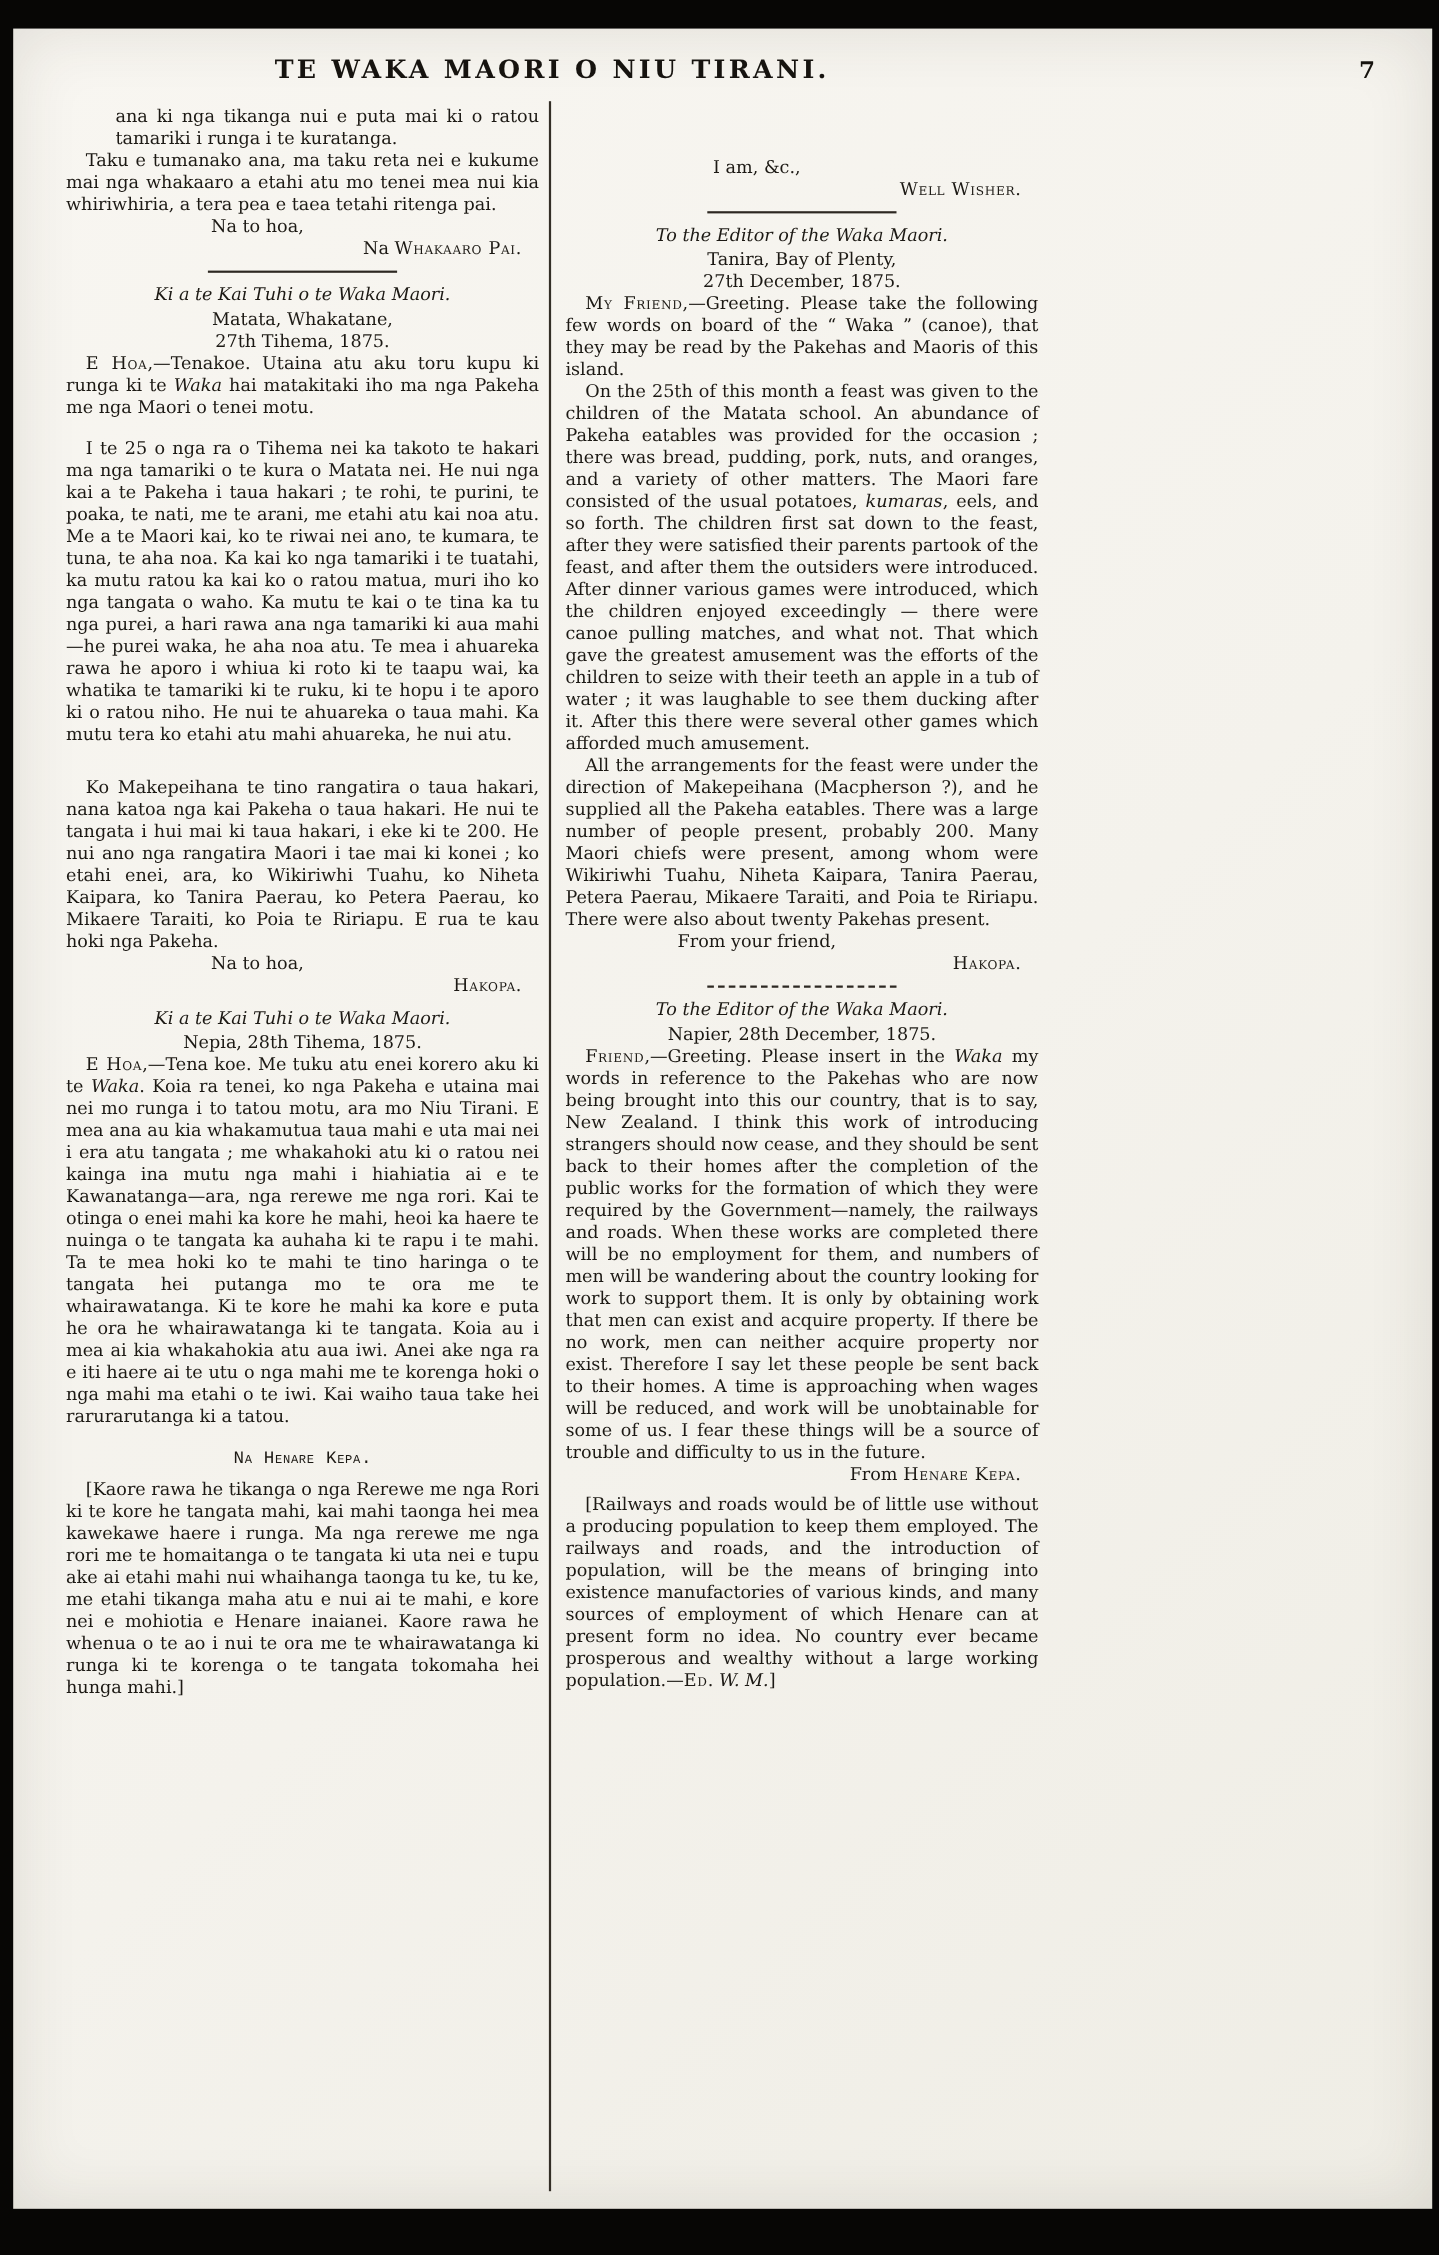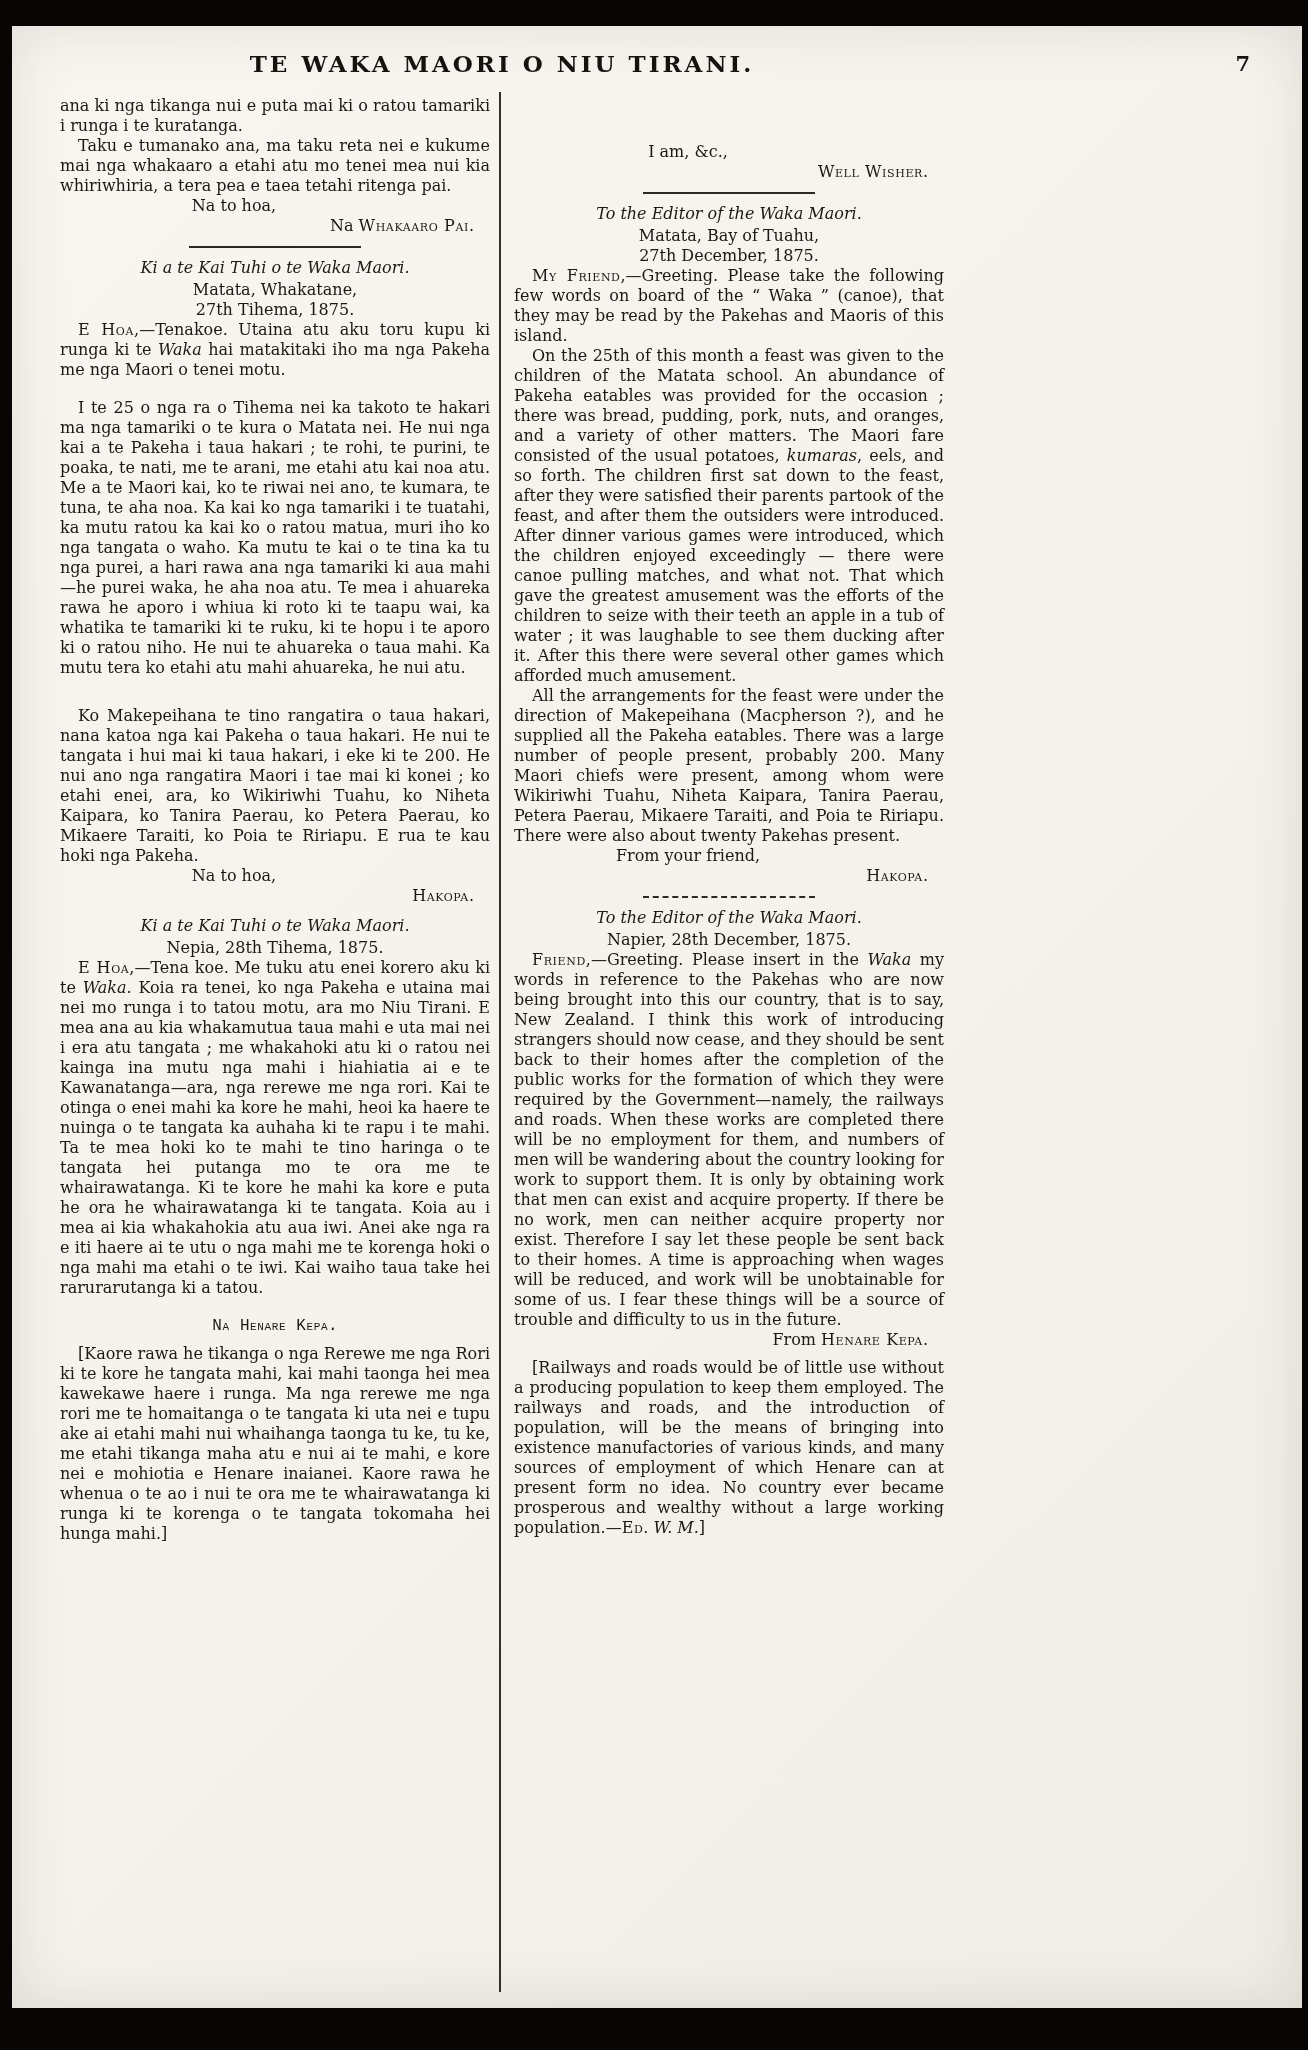--- a/index.html
+++ b/index.html
@@ -28,21 +28,21 @@
   .col {
     width:430px; font-size:16px; line-height:20px; color:#1c1914;
     text-align:justify;
   }
   .col-gap { width:24px; }
   .divider {
     position:absolute; left:487px; top:66px; width:2px; height:1900px;
     background:#342f27;
   }
   .para { text-indent:18px; }
-  .para.noindent { text-indent:0; }
+  .para.noindent { text-indent:0;margin-left:45px; }
   .gap-sm { margin-top:8px; }
   .gap-md { margin-top:18px; }
   .gap-lg { margin-top:28px; }
   .signoff { text-align:right; }
   .signoff.level1 { padding-right:82px;text-align:center; }
   .signoff.level2 { padding-right:16px; }
   .attribution { text-align:center;font-family:Liberation Mono, monospace; }
   .sc { font-variant:small-caps; letter-spacing:0.6px; }
   .it { font-style:italic; }
   .letter-heading { text-align:center; font-style:italic; margin:10px 0 2px; }
@@ -80,21 +80,21 @@
         <div class="attribution gap-md"><span class="sc">Na Henare Kepa</span><span>.</span></div>
         <p class="para gap-sm"><span>[Kaore rawa he tikanga o nga Rerewe me nga Rori ki te kore he tangata mahi, kai mahi taonga hei mea kawekawe haere i runga.  Ma nga rerewe me nga rori me te homaitanga o te tangata ki uta nei e tupu ake ai etahi mahi nui whaihanga taonga tu ke, tu ke, me etahi tikanga maha atu e nui ai te mahi, e kore nei e mohiotia e Henare inaianei.  Kaore rawa he whenua o te ao i nui te ora me te whairawatanga ki runga ki te korenga o te tangata tokomaha hei hunga mahi.]</span></p>
       </div>
     <div class="col-gap"></div>
     <div class="col col-right" id="col-right">
         <div style="height: 46px;"></div>
         <div class="signoff level1"><span>I am, &amp;c.,</span></div>
         <div class="signoff level2"><span class="sc">Well Wisher</span><span>.</span></div>
         <div class="rule"></div>
         <div class="letter-heading">To the Editor of the Waka Maori.</div>
-        <div class="dateline">Matata, Bay of Tuahu,</div>
+        <div class="dateline">Tanira, Bay of Plenty,</div>
         <div class="dateline">27th December, 1875.</div>
         <p class="para"><span class="sc">My Friend</span><span>,—Greeting.  Please take the following few words on board of the “ Waka ” (canoe), that they may be read by the Pakehas and Maoris of this island.</span></p>
         <p class="para"><span>On the 25th of this month a feast was given to the children of the Matata school.  An abundance of Pakeha eatables was provided for the occasion ; there was bread, pudding, pork, nuts, and oranges, and a variety of other matters.  The Maori fare consisted of the usual potatoes, </span><span class="it">kumaras</span><span>, eels, and so forth.  The children first sat down to the feast, after they were satisfied their parents partook of the feast, and after them the outsiders were introduced.  After dinner various games were introduced, which the children enjoyed exceedingly — there were canoe pulling matches, and what not.  That which gave the greatest amusement was the efforts of the children to seize with their teeth an apple in a tub of water ; it was laughable to see them ducking after it. After this there were several other games which afforded much amusement.</span></p>
         <p class="para"><span>All the arrangements for the feast were under the direction of Makepeihana (Macpherson ?), and he supplied all the Pakeha eatables.  There was a large number of people present, probably 200.  Many Maori chiefs were present, among whom were Wikiriwhi Tuahu, Niheta Kaipara, Tanira Paerau, Petera Paerau, Mikaere Taraiti, and Poia te Ririapu.  There were also about twenty Pakehas present.</span></p>
         <div class="signoff level1"><span>From your friend,</span></div>
         <div class="signoff level2"><span class="sc">Hakopa</span><span>.</span></div>
         <div class="rule dashed"></div>
         <div class="letter-heading">To the Editor of the Waka Maori.</div>
         <div class="dateline">Napier, 28th December, 1875.</div>
         <p class="para"><span class="sc">Friend</span><span>,—Greeting.  Please insert in the </span><span class="it">Waka</span><span> my words in reference to the Pakehas who are now being brought into this our country, that is to say, New Zealand.  I think this work of introducing strangers should now cease, and they should be sent back to their homes after the completion of the public works for the formation of which they were required by the Government—namely, the railways and roads.  When these works are completed there will be no employment for them, and numbers of men will be wandering about the country looking for work to support them. It is only by obtaining work that men can exist and acquire property.  If there be no work, men can neither acquire property nor exist.  Therefore I say let these people be sent back to their homes.  A time is approaching when wages will be reduced, and work will be unobtainable for some of us.  I fear these things will be a source of trouble and difficulty to us in the future.</span></p>

